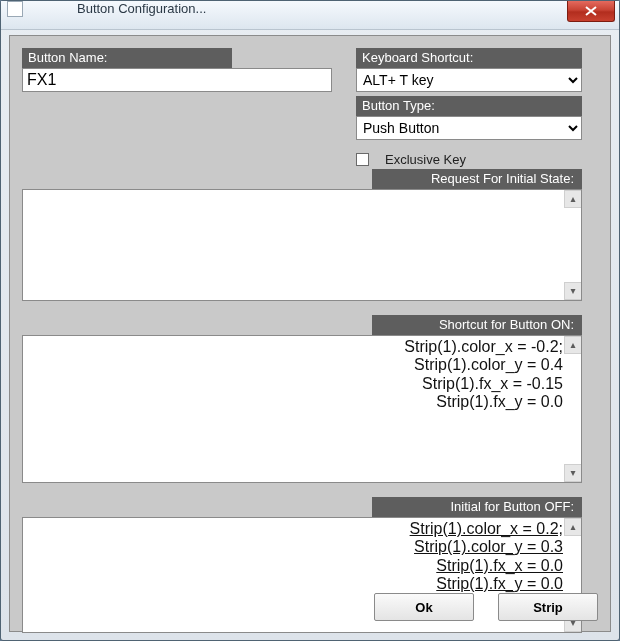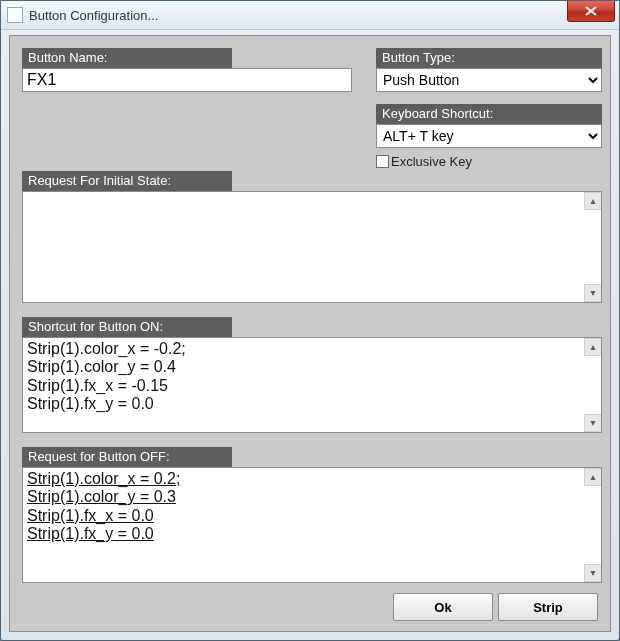--- a/index.html
+++ b/index.html
@@ -16,23 +16,23 @@
     position: relative;
     box-shadow: 0 0 8px rgba(0,0,0,.3);
     border-radius: 3px;
   }
   
   .titlebar {
     height: 28px;
     background: linear-gradient(#f5f9fd, #dde6ef);
     border-bottom: 1px solid #b9c4cf;
     display: flex;
-    align-items: center;
     padding-left: 6px;
     position: relative;
+    gap: 48px;
   }
   .titlebar .app-icon {
     width: 16px; height: 16px;
     background: #fff;
     border: 1px solid #9aa8b5;
     margin-right: 6px;
     box-sizing: border-box;
     display: inline-block;
   }
   .titlebar .title-text {
@@ -52,21 +52,21 @@
   }
   .close-btn svg { display:block; }
 
   
   .body {
     position: absolute;
     left: 8px; right: 8px; top: 34px; bottom: 8px;
     background: #c9c9c9;
     border: 1px solid #8b8b8b;
     box-sizing: border-box;
-    padding: 12px 8px 10px 12px;
+    padding: 12px 28px 10px 12px;
   }
 
   .row { display:flex; gap: 24px; }
   .col-left  { flex: 1 1 auto; }
   .col-right { width: 226px; flex: 0 0 auto; }
 
   .field-label {
     display: inline-block;
     background: #5e5e5e;
     color: #fff;
@@ -92,21 +92,21 @@
     outline: none;
   }
   select.combo {
     font-size: 14px;
     padding: 0 2px;
   }
   .block { margin-bottom: 12px; }
   .block:last-child { margin-bottom: 0; }
 
   .checkbox-row {
-    display:flex; align-items:center; gap:2px;
+    display:flex; align-items:center; gap:16px;
     margin-top: 6px;
     font-size: 13px;
     color: #222;
   }
   .checkbox-box {
     width: 13px; height: 13px;
     border: 1px solid #6a6a6a;
     background: #fff;
     box-sizing: border-box;
   }
@@ -145,41 +145,41 @@
     border-top:1px solid #cfcfcf;
     border-bottom:1px solid #cfcfcf;
     display:flex; align-items:center; justify-content:center;
     color:#5c5c5c;
     font-size:10px;
   }
   .sb-v-top { top:0; }
   .sb-v-bot { bottom:0; }
 
   #box-initial{ height:112px; }
-  #box-on     { height:96px; }
+  #box-on     { height:148px; }
   #box-off    { height:116px;text-decoration:underline; }
 
   
   .footer {
     position:absolute;
     right:12px; bottom:10px;
-    display:flex; gap:5px;
+    display:flex; gap:24px;
   }
   .win-btn {
     width:100px; height:28px;
     background:linear-gradient(#fafafa,#e4e4e4);
     border:1px solid #8a8a8a;
     border-radius:2px;
     font-size:13px;
     font-weight:600;
     font-family:"Segoe UI", Tahoma, Arial, sans-serif;
     cursor:pointer;
   }
 
-  .section { margin-bottom:14px; }
+  .section { margin-bottom:14px;text-align:right; }
 </style>
 </head>
 <body>
 
 <div class="window">
 
   <div class="titlebar">
     <span class="app-icon"></span>
     <span class="title-text">Button Configuration...</span>
     <div class="close-btn">
@@ -195,33 +195,33 @@
       <div class="col-left">
         <div class="block">
           <div class="field-label">Button Name:</div>
           <div class="input-line">
             <input type="text" class="text" value="FX1" style="">
           </div>
         </div>
       </div>
 
       <div class="col-right">
+        <div class="block" style="margin-bottom:4px">
+          <div class="field-label" style="width:100%">Keyboard Shortcut:</div>
+          <div class="input-line">
+            <select class="combo">
+              <option>ALT+ T key</option>
+            </select>
+          </div>
+        </div>
         <div class="block">
           <div class="field-label" style="width:100%">Button Type:</div>
           <div class="input-line">
             <select class="combo">
               <option>Push Button</option>
-            </select>
-          </div>
-        </div>
-        <div class="block" style="margin-bottom:4px">
-          <div class="field-label" style="width:100%">Keyboard Shortcut:</div>
-          <div class="input-line">
-            <select class="combo">
-              <option>ALT+ T key</option>
             </select>
           </div>
         </div>
         <div class="checkbox-row">
           <span class="checkbox-box"></span>
           <span>Exclusive Key</span>
         </div>
       </div>
     </div>
 
@@ -240,21 +240,21 @@
         <div class="code-content">Strip(1).color_x = -0.2;
 Strip(1).color_y = 0.4
 Strip(1).fx_x = -0.15
 Strip(1).fx_y = 0.0</div>
         <div class="sb-v-top">▴</div>
         <div class="sb-v-bot">▾</div>
       </div>
     </div>
 
     <div class="section" style="margin-bottom:0">
-      <div class="section-label">Request for Button OFF:</div>
+      <div class="section-label">Initial for Button OFF:</div>
       <div class="code-box" id="box-off">
         <div class="code-content">Strip(1).color_x = 0.2;
 Strip(1).color_y = 0.3
 Strip(1).fx_x = 0.0
 Strip(1).fx_y = 0.0</div>
         <div class="sb-v-top">▴</div>
         <div class="sb-v-bot">▾</div>
       </div>
     </div>
 

